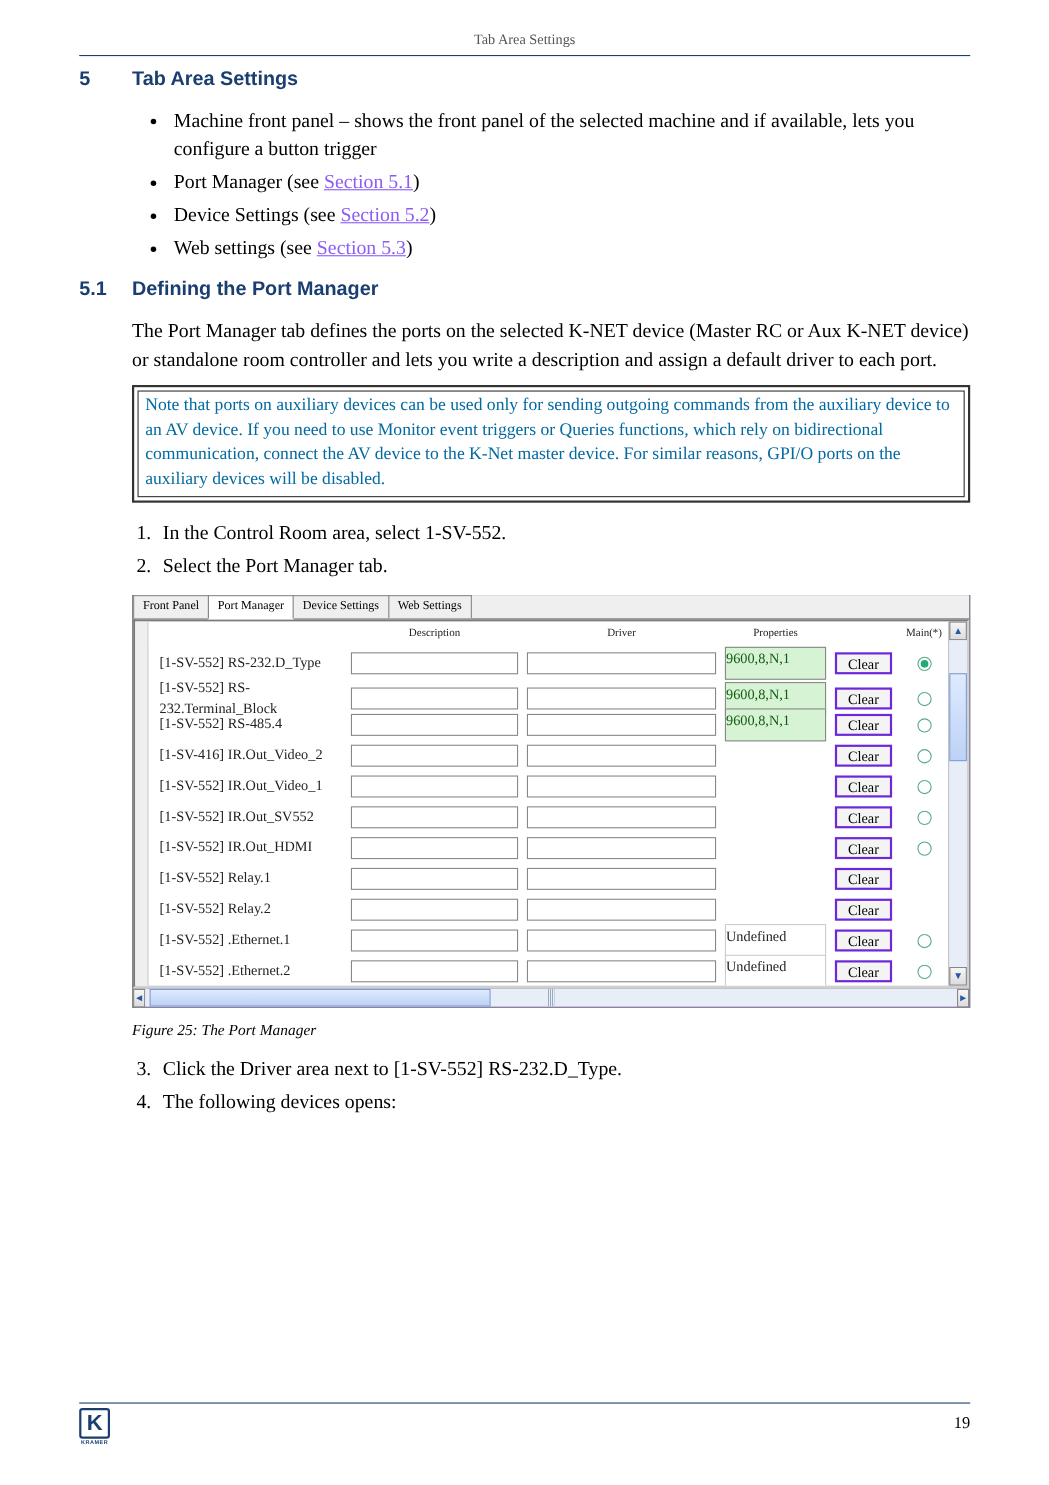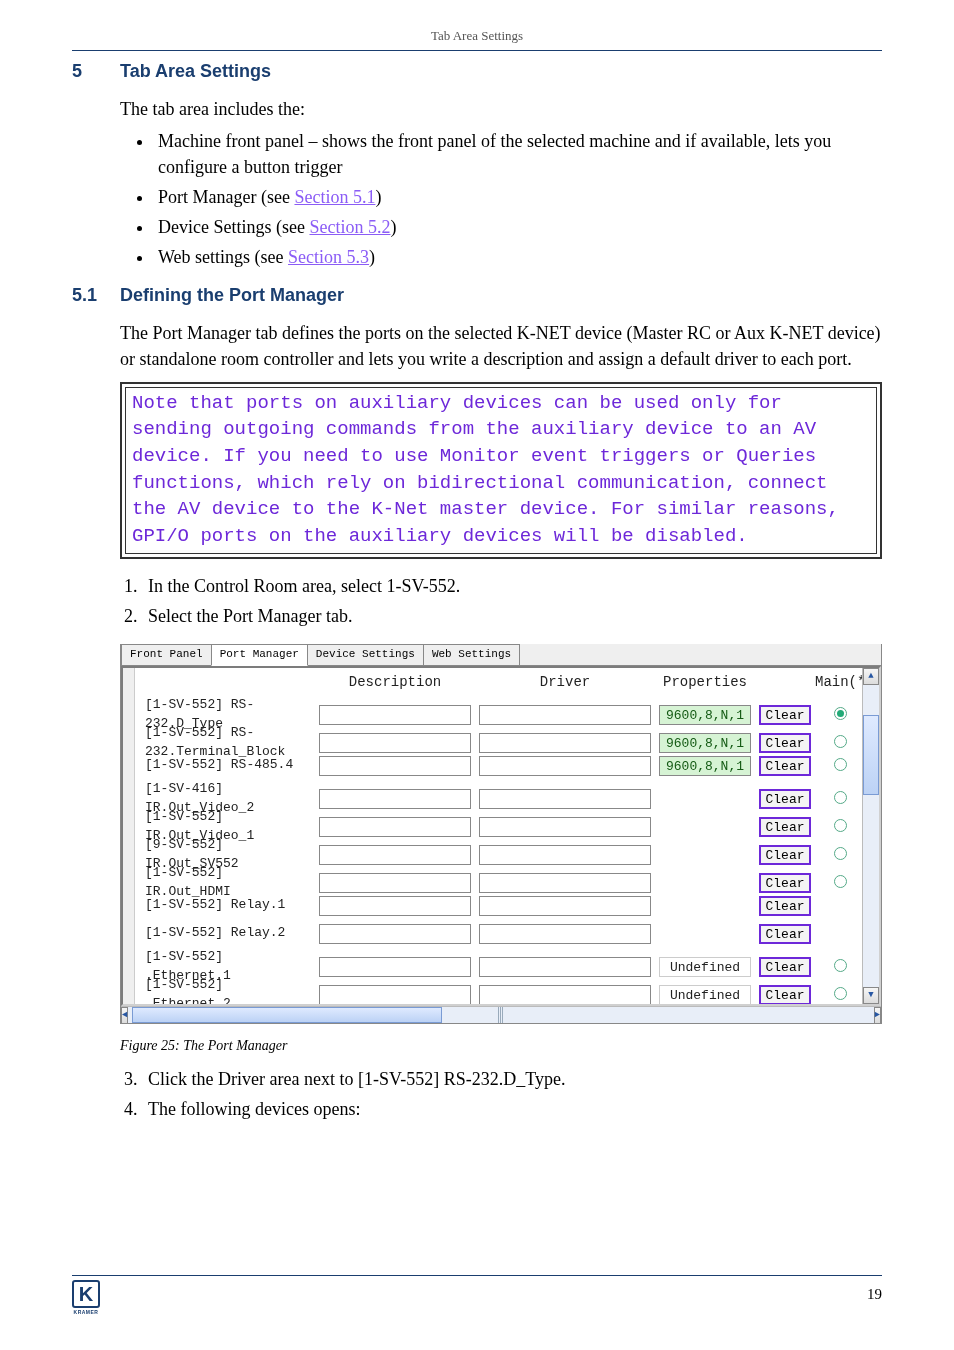--- a/index.html
+++ b/index.html
@@ -56,23 +56,23 @@
   }
   ul.bullets li { margin-bottom: 4px; padding-left: 4px; }
   .xref {
     color: #8b5cf6;
     text-decoration: underline;
     cursor: pointer;
   }
   .note-box {
     border: 2px solid #333;
     padding: 6px 10px 8px 10px;
-    font-family: Liberation Mono, monospace;
-    font-size: 19px;
-    color: #6d28d9;
+    font-family: Liberation Serif, serif;
+    font-size: 16px;
+    color: #0369a1;
     line-height: 1.4;
     margin: 10px 0 14px 0;
     position: relative;
   }
   .note-box::before {
     content: "";
     position: absolute;
     inset: 3px;
     border: 1px solid #333;
     pointer-events: none;
@@ -84,21 +84,21 @@
   }
   ol.steps li { margin-bottom: 4px; padding-left: 6px; }
   .bold { font-weight: bold; }
 
   
   .shot {
     width: 100%;
     border: 1px solid #888;
     border-top: none;
     background: #4c1d95;
-    font-family: Liberation Mono, monospace;
+    font-family: Liberation Serif, serif;
     font-size: 11px;
     margin-top: 0;
     position: relative;
   }
   .tabbar {
     display: flex;
     align-items: flex-end;
     background: #efefef;
     border-bottom: 1px solid #888;
     height: 22px;
@@ -127,43 +127,43 @@
   }
   .grid-left-gutter {
     width: 12px;
     background: #efefef;
     border-right: 1px solid #ccc;
   }
   .grid-body { flex: 1; position: relative; overflow: hidden; }
   .grid-hdr {
     display: grid;
     grid-template-columns: 180px 160px 180px 100px 60px 50px;
-    font-size: 14px;
+    font-size: 10px;
     color: #222;
     padding: 4px 0 4px 0;
     background: #fff;
   }
   .grid-hdr > div { text-align: center; }
   .grow {
     display: grid;
     grid-template-columns: 180px 160px 180px 100px 60px 50px;
     align-items: center;
     height: 28px;
     font-size: 13px;
   }
   .cell-name { padding-left: 10px; color: #222; }
   .cell-input {
     border: 1px solid #888;
     background: #fff;
     height: 20px;
     margin: 0 4px;
   }
   .cell-props {
-    text-align: center;
-    height: 20px;
+    text-align: left;
+    height: 30px;
     line-height: 20px;
     margin: 0 4px;
   }
   .props-link {
     background: #d6f3d4;
     border: 1px solid #888;
     color: #145a14;
     cursor: pointer;
   }
   .props-undef {
@@ -284,21 +284,20 @@
 
 <div class="page-header">Tab Area Settings</div>
 <hr class="hr-top">
 
 <div class="section-row">
   <div class="section-num">5</div>
   <div class="section-title">Tab Area Settings</div>
 </div>
 
 <div class="body-block">
-  <p class="body-p">The tab area includes the:</p>
   <ul class="bullets">
     <li>Machine front panel – shows the front panel of the selected machine and if available, lets you configure a button trigger</li>
     <li>
       <span>Port Manager (see </span><a class="xref">Section 5.1</a><span>)</span>
     </li>
     <li>
       <span>Device Settings (see </span><a class="xref">Section 5.2</a><span>)</span>
     </li>
     <li>
       <span>Web settings (see </span><a class="xref">Section 5.3</a><span>)</span>
@@ -372,21 +371,21 @@
             </div>
             <div class="grow">
               <div class="cell-name">[1-SV-552] IR.Out_Video_1</div>
               <div class="cell-input"></div>
               <div class="cell-input"></div>
               <div class="cell-props"></div>
               <div class="cell-clear">Clear</div>
               <div class="cell-radio"><span class="radio-ring"></span></div>
             </div>
             <div class="grow">
-              <div class="cell-name">[9-SV-552] IR.Out_SV552</div>
+              <div class="cell-name">[1-SV-552] IR.Out_SV552</div>
               <div class="cell-input"></div>
               <div class="cell-input"></div>
               <div class="cell-props"></div>
               <div class="cell-clear">Clear</div>
               <div class="cell-radio"><span class="radio-ring"></span></div>
             </div>
             <div class="grow">
               <div class="cell-name">[1-SV-552] IR.Out_HDMI</div>
               <div class="cell-input"></div>
               <div class="cell-input"></div>

